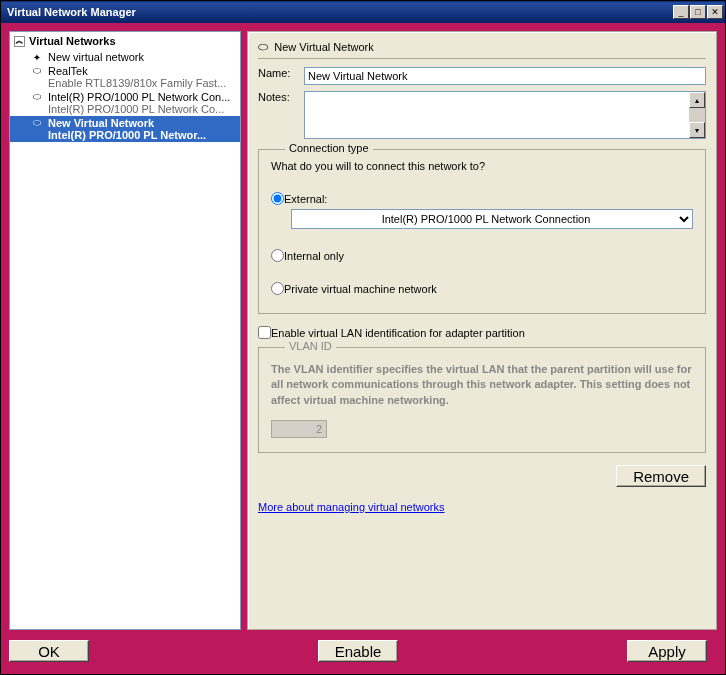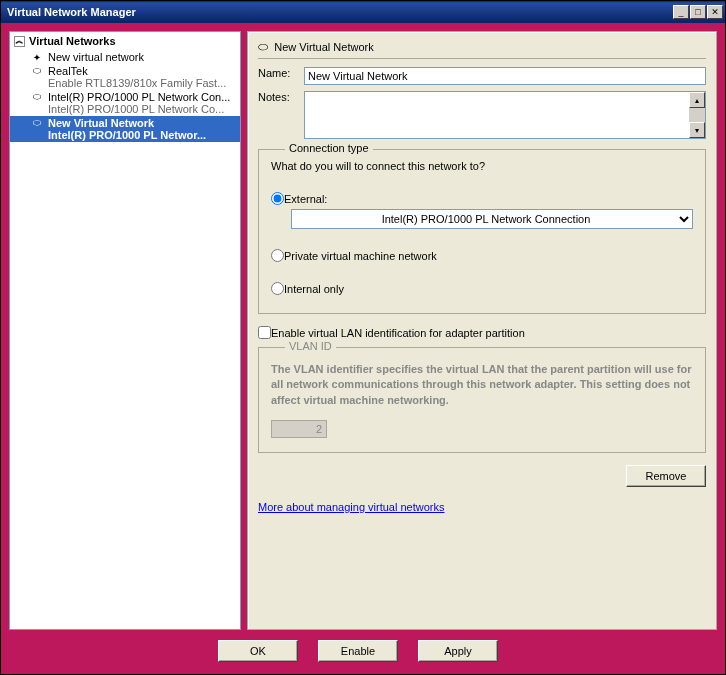--- a/index.html
+++ b/index.html
@@ -196,34 +196,34 @@
 .remove-row { display: flex; justify-content: flex-end; margin-top: 12px; }
 .btn {
   min-width: 80px;
   height: 22px;
   background: #ece9d8;
   border: 1px solid #404040;
   border-top-color: #fff;
   border-left-color: #fff;
   box-shadow: inset -1px -1px 0 #aca899;
   font-family: inherit;
-  font-size: 11px;
+  font-size: 15px;
   cursor: default;
   padding: 0 16px;
 }
 .link {
   color: #0000ee;
   text-decoration: underline;
   margin-top: 14px;
   display: inline-block;
 }
 .footer {
   display: flex;
-  justify-content: center;
-  gap: 20px;
+  justify-content: space-between;
+  gap: 12px;
   padding: 4px 10px 4px 0;
 }
 </style>
 </head>
 <body>
 
 <div class="window">
   <div class="titlebar">
     <span class="titlebar-title">Virtual Network Manager</span>
     <div class="titlebar-controls">
@@ -303,25 +303,25 @@
             <input type="radio" name="conn" checked="" style="">
             <span>External:</span>
           </div>
           <div class="select-row">
             <select>
               <option>Intel(R) PRO/1000 PL Network Connection</option>
             </select>
           </div>
           <div class="radio-row">
             <input type="radio" name="conn" style="">
-            <span>Private virtual machine network</span>
+            <span>Internal only</span>
           </div>
           <div class="radio-row">
             <input type="radio" name="conn" style="">
-            <span>Internal only</span>
+            <span>Private virtual machine network</span>
           </div>
         </div>
 
         <div class="check-row" style="margin-top:12px">
           <input type="checkbox" style="">
           <span>Enable virtual LAN identification for adapter partition</span>
         </div>
 
         <div class="fieldset disabled">
           <span class="fieldset-legend">VLAN ID</span>

